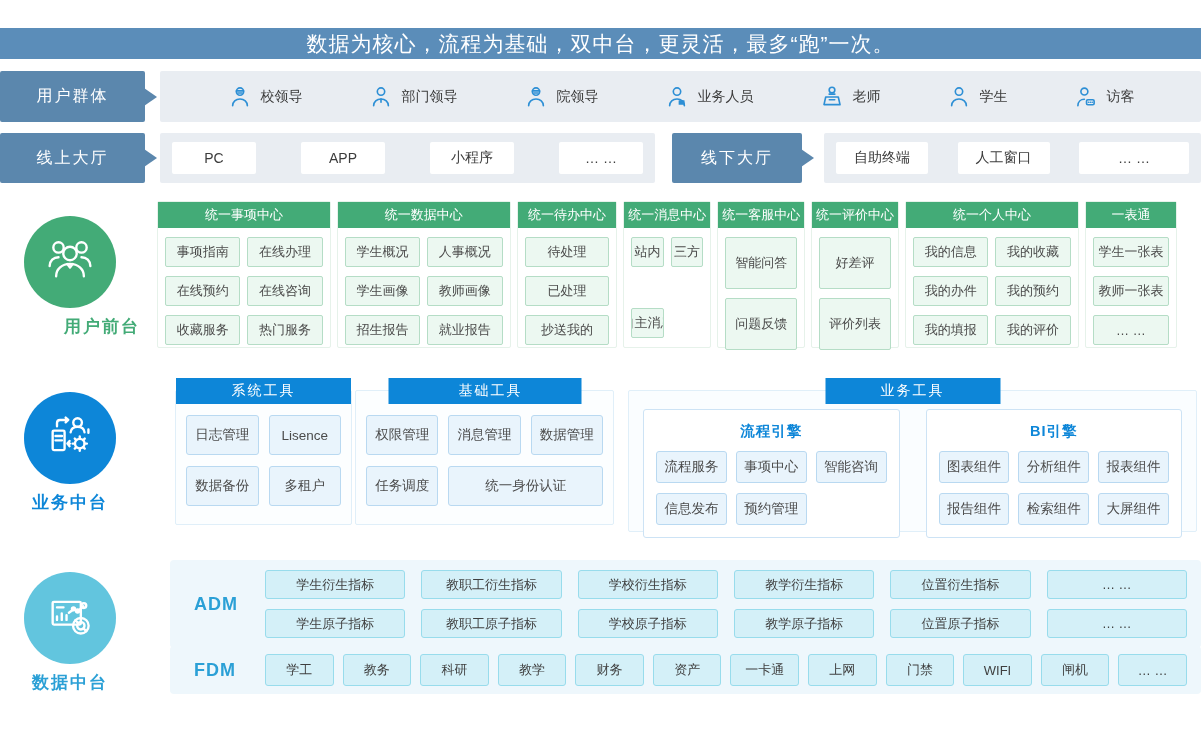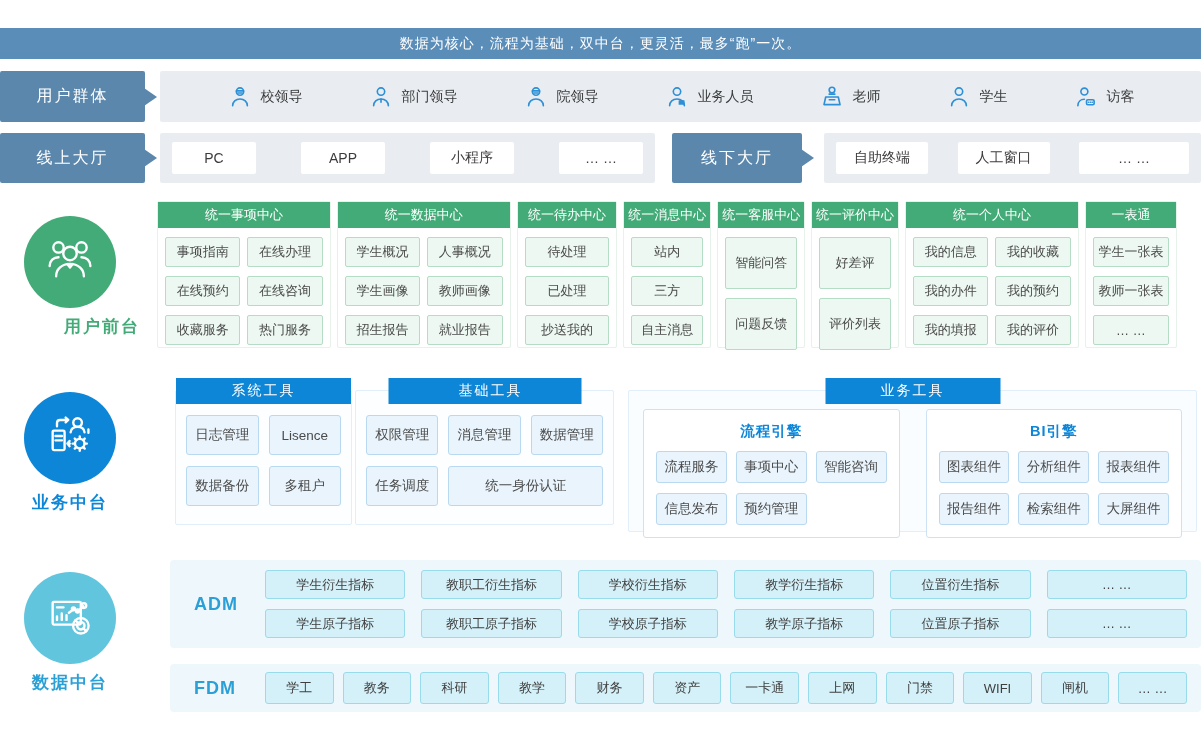--- a/index.html
+++ b/index.html
@@ -5,21 +5,21 @@
   html,body{margin:0;padding:0;}
   body{
     width:1201px;height:738px;overflow:hidden;background:#fff;
     font-family:"Liberation Sans","DejaVu Sans",sans-serif;color:#444;
     position:relative;
   }
   .stage{position:absolute;inset:0;}
   
   .banner{
     position:absolute;left:0;top:28px;width:1201px;height:31px;
-    background:var(--banner_bg);color:#fff;font-size:14px;
+    background:var(--banner_bg);color:#fff;font-size:21px;
     display:flex;align-items:center;justify-content:center;letter-spacing:1px;
   }
   
   .slabel{
     position:absolute;background:var(--label_bg);color:#fff;font-size:16px;
     display:flex;align-items:center;justify-content:center;border-radius:2px;
     letter-spacing:2px;
   }
   .slabel::after{
     content:"";position:absolute;right:-12px;top:50%;transform:translateY(-50%);
@@ -243,21 +243,21 @@
       <div class="fcard" style="flex: 1.15 1 0px;">
         <div class="fcard-head">统一待办中心</div>
         <div class="fcard-body" style="grid-template-columns: repeat(1, 1fr);">
           <div class="fcell">待处理</div>
           <div class="fcell">已处理</div>
           <div class="fcell">抄送我的</div>
         </div>
       </div>
       <div class="fcard" style="flex: 1 1 0px;">
         <div class="fcard-head">统一消息中心</div>
-        <div class="fcard-body" style="grid-template-columns: repeat(1, 1fr);">
+        <div class="fcard-body" style="grid-template-columns: repeat(2, 1fr);">
           <div class="fcell">站内</div>
           <div class="fcell">三方</div>
           <div class="fcell">自主消息</div>
         </div>
       </div>
       <div class="fcard tall" style="flex: 1 1 0px;">
         <div class="fcard-head">统一客服中心</div>
         <div class="fcard-body" style="grid-template-columns: repeat(1, 1fr);">
           <div class="fcell">智能问答</div>
           <div class="fcell">问题反馈</div>
@@ -387,21 +387,21 @@
           <div class="ccell">学生原子指标</div>
           <div class="ccell">教职工原子指标</div>
           <div class="ccell">学校原子指标</div>
           <div class="ccell">教学原子指标</div>
           <div class="ccell">位置原子指标</div>
           <div class="ccell">… …</div>
         </div>
       </div>
   </div>
 
-  <div class="band" style="top:664px;height:48px;">
+  <div class="band" style="top:646px;height:48px;">
     <div class="band-label">FDM</div>
     <div class="band-rows">
       <div class="band-row fdm" id="fdm-cells">
           <div class="ccell">学工</div>
           <div class="ccell">教务</div>
           <div class="ccell">科研</div>
           <div class="ccell">教学</div>
           <div class="ccell">财务</div>
           <div class="ccell">资产</div>
           <div class="ccell">一卡通</div>

